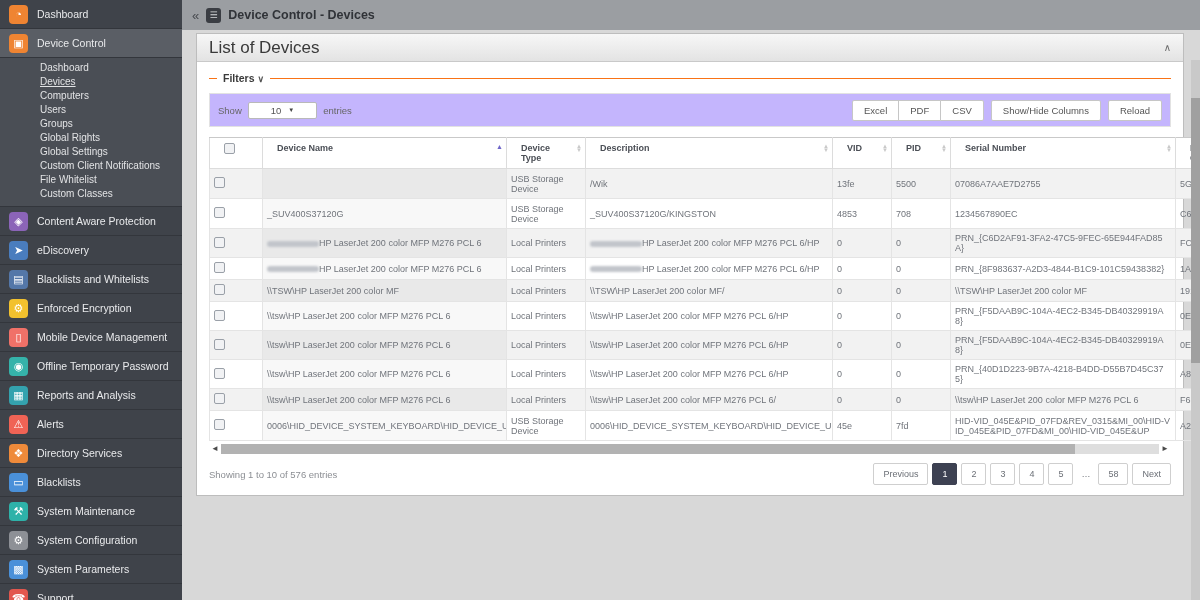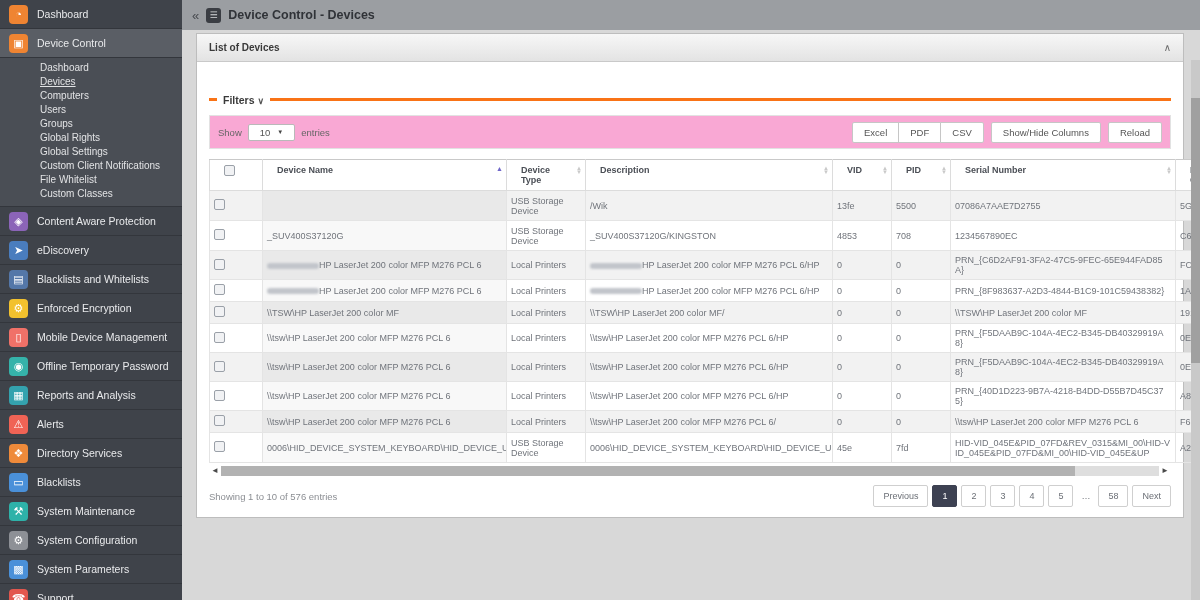--- a/index.html
+++ b/index.html
@@ -19,31 +19,31 @@
   
   .main{flex:1;display:flex;flex-direction:column;position:relative;min-width:0;}
   .topbar{height:30px;background:#9b9ea2;display:flex;align-items:center;gap:7px;padding:0 10px;flex-shrink:0;}
   .back{color:#474a4f;font-size:13px;cursor:pointer;}
   .title-icon{width:15px;height:15px;background:#3a3d43;border-radius:3px;color:#d6d8da;font-size:9px;display:flex;align-items:center;justify-content:center;}
   .topbar-title{font-size:12.5px;color:#303338;font-weight:bold;}
 
   .content{flex:1;padding:3px 16px 0 14px;position:relative;min-width:0;}
   .panel{background:#fff;border:1px solid #bdbdbd;}
   .panel-header{height:27px;background:linear-gradient(#f7f7f7,#e3e3e3);border-bottom:1px solid #c9c9c9;display:flex;align-items:center;justify-content:space-between;padding:0 12px;}
-  .panel-title{font-size:10px;font-weight:bold;color:#3a3a3a;}
+  .panel-title{font-size:17px;font-weight:normal;color:#3a3a3a;}
   .collapse{color:#6a6a6a;font-size:10px;cursor:pointer;}
   .panel-body{padding:12px 12px 6px 12px;}
 
-  .filters{border-top:3px solid #f97316;position:relative;margin:24px 0 14px 0;}
+  .filters{border-top:1px solid #f97316;position:relative;margin:4px 0 14px 0;}
   .filters-label{position:absolute;top:-7px;left:8px;background:#fff;padding:0 6px;font-size:10.5px;font-weight:bold;color:#3a3a3a;cursor:pointer;}
   .filters-label .chev{color:#555;font-size:9px;}
 
-  .controls{background:#f9a8d4;border:1px solid #e2e2e2;height:32px;display:flex;align-items:center;justify-content:space-between;padding:0 8px;margin-bottom:10px;}
+  .controls{background:#c4b5fd;border:1px solid #e2e2e2;height:32px;display:flex;align-items:center;justify-content:space-between;padding:0 8px;margin-bottom:10px;}
   .ctrl-left{display:flex;align-items:center;gap:6px;font-size:9.5px;color:#666;}
-  .pagesize{border:1px solid #b9b9b9;border-radius:2px;background:#fff;font-size:9.5px;color:#555;padding:2px 11px;display:inline-flex;gap:7px;align-items:center;cursor:pointer;}
+  .pagesize{border:1px solid #b9b9b9;border-radius:2px;background:#fff;font-size:9.5px;color:#555;padding:2px 22px;display:inline-flex;gap:7px;align-items:center;cursor:pointer;}
   .pagesize .caret{font-size:6px;color:#444;}
   .ctrl-right{display:flex;align-items:center;}
   .btn{border:1px solid #c6c6c6;background:#fff;border-radius:2px;font-size:9.5px;color:#555;padding:4px 11px;cursor:pointer;font-family:inherit;}
   .btn.grp{border-radius:0;margin-left:-1px;}
   .btn.grp-first{border-radius:2px 0 0 2px;margin-left:0;}
   .btn.grp-last{border-radius:0 2px 2px 0;}
   .btn.solo{margin-left:7px;border-radius:2px;}
 
   table.dt{width:100%;border-collapse:collapse;table-layout:fixed;}
   .dt th{font-size:9px;font-weight:bold;color:#4b4f56;text-align:left;vertical-align:top;padding:5px 14px;border:1px solid #dcdcdc;border-top:1px solid #c9c9c9;background:#fff;position:relative;}

